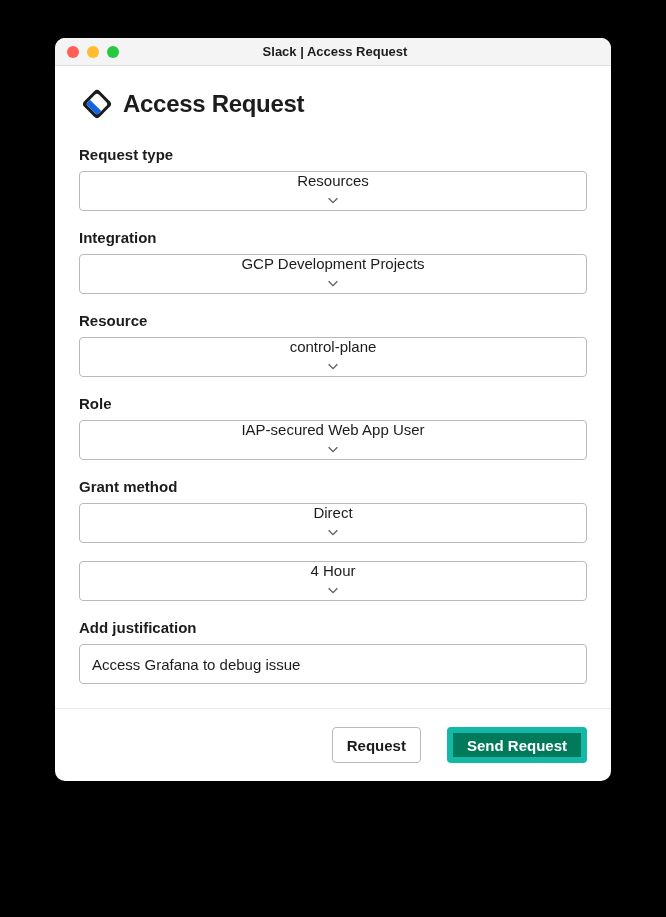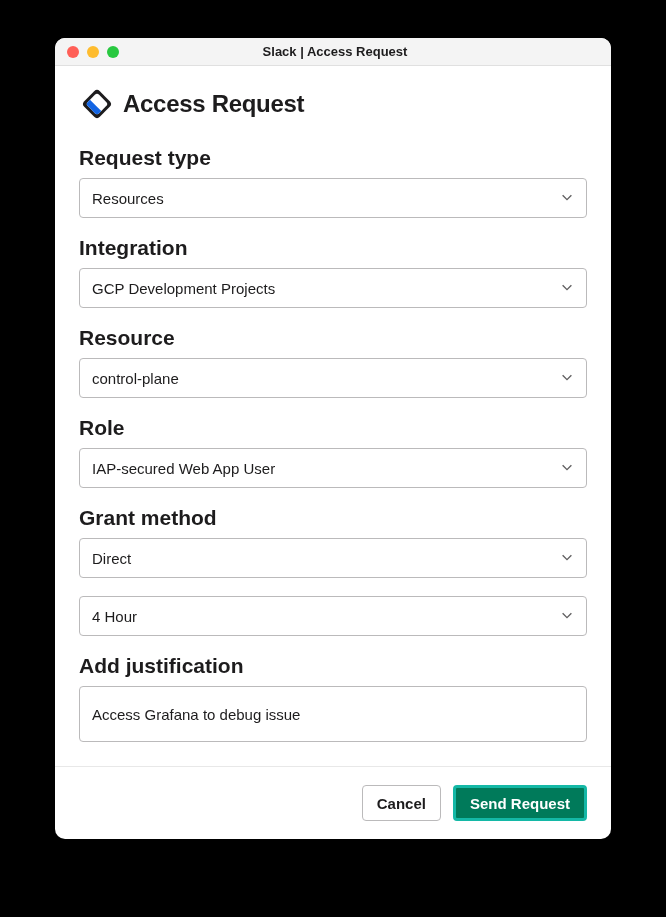--- a/index.html
+++ b/index.html
@@ -78,47 +78,48 @@
     .header-title {
       font-size: 24px;
       font-weight: 800;
       color: #1d1c1d;
       letter-spacing: -0.3px;
     }
     .field {
       margin-bottom: 18px;
     }
     .field-label {
-      font-size: 21px;
+      font-size: 15px;
       font-weight: 700;
       color: #1d1c1d;
       margin-bottom: 8px;
       display: block;
     }
     .select {
       width: 100%;
       height: 40px;
       border: 1px solid #bbbabb;
       border-radius: 4px;
       background: #fff;
       display: flex;
       align-items: center;
       justify-content: space-between;
       padding: 0 12px;
       font-size: 15px;
       color: #1d1c1d;
       cursor: pointer;
+      flex-direction: column;
     }
     .select .chevron {
       color: #616061;
       flex-shrink: 0;
     }
     .text-input {
       width: 100%;
-      height: 56px;
+      height: 40px;
       border: 1px solid #bbbabb;
       border-radius: 4px;
       background: #fff;
       padding: 0 12px;
       font-size: 15px;
       color: #1d1c1d;
       font-family: inherit;
     }
     .footer {
       border-top: 1px solid #e8e8e8;
@@ -136,22 +137,23 @@
       cursor: pointer;
       font-family: inherit;
     }
     .btn-secondary {
       background: #fff;
       border: 1px solid #bbbabb;
       color: #1d1c1d;
     }
     .btn-primary {
       background: #007a5a;
-      border: 3px solid #14b8a6;
+      border: 6px solid #14b8a6;
       color: #fff;
+      margin-left: 14px;
     }
   </style>
 </head>
 <body>
 
 <div class="window">
   <div class="titlebar">
     <div class="traffic-lights">
       <div class="traffic-light tl-close"></div>
       <div class="traffic-light tl-min"></div>
@@ -245,16 +247,16 @@
       </div>
     </div>
 
     <div class="field" style="margin-bottom:6px;">
       <label class="field-label">Add justification</label>
       <input type="text" class="text-input" value="Access Grafana to debug issue" style="">
     </div>
   </div>
 
   <div class="footer">
-    <button class="btn btn-secondary">Cancel</button>
+    <button class="btn btn-secondary">Request</button>
     <button class="btn btn-primary">Send Request</button>
   </div>
 </div>
 
 </body></html>

